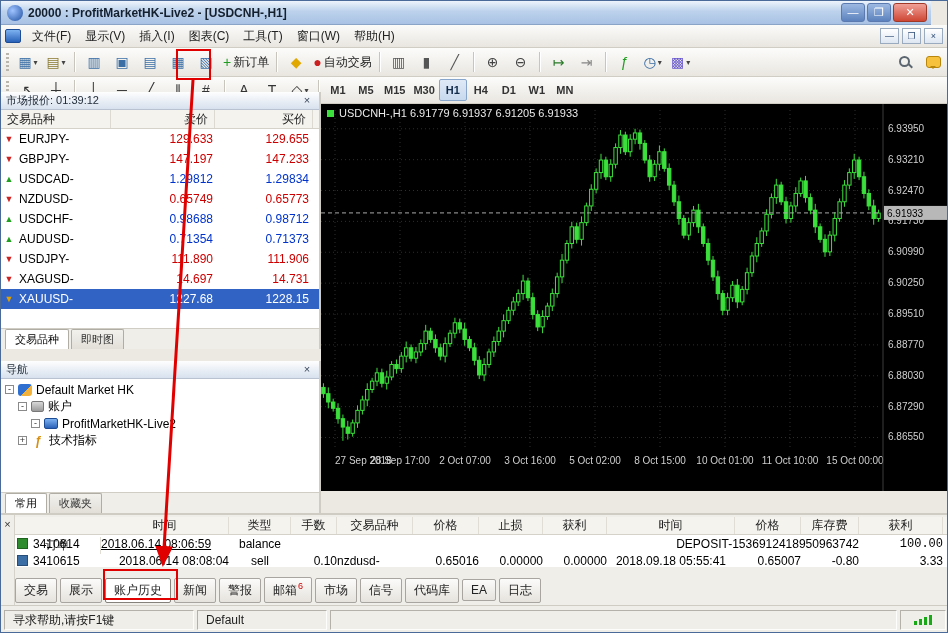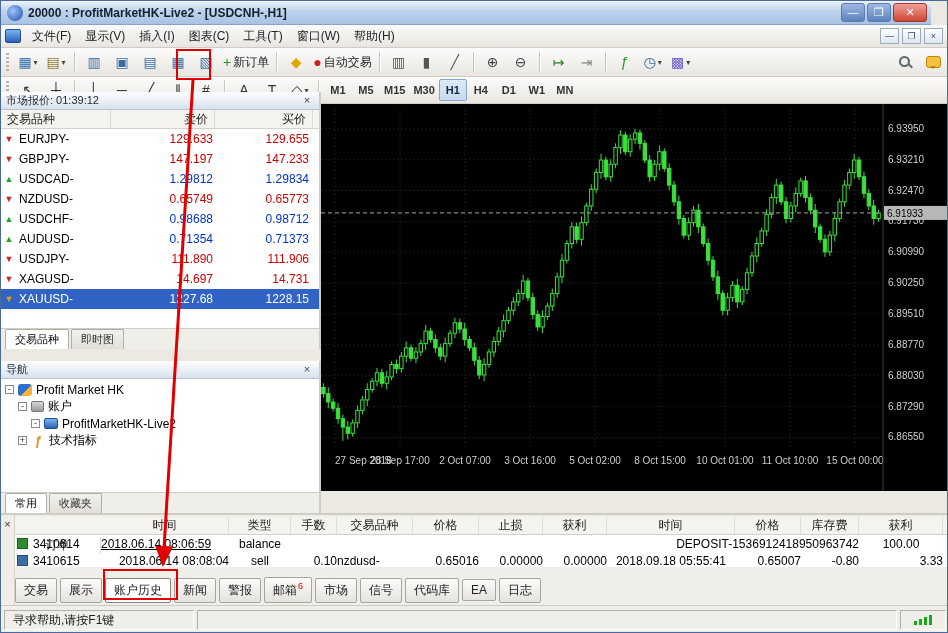--- a/index.html
+++ b/index.html
@@ -338,21 +338,21 @@
 
   <div class="panel navp">
     <div class="phead">
       <span>导航</span>
       <span class="pclose">×</span>
     </div>
     <div id="nav-tree" style="padding-top:2px">
         <div class="tree-row" style="padding-left: 4px;">
           <span class="expand">-</span>
           <span class="tico i-mt-logo"></span>
-          <span>Profit Market HK</span>
+          <span>Default Market HK</span>
         </div>
         <div class="tree-row" style="padding-left: 17px;">
           <span class="expand">-</span>
           <span class="tico i-accounts"></span>
           <span>账户</span>
         </div>
         <div class="tree-row" style="padding-left: 30px;">
           <span class="expand">-</span>
           <span class="tico i-server"></span>
           <span>ProfitMarketHK-Live2</span>
@@ -639,20 +639,24 @@
         <line x1="547.8260869565217" y1="85.26380368098201" x2="547.8260869565217" y2="106.122699386503" stroke="#3ce03c"></line>
         <rect x="546.1260869565217" y="89.43558282208399" width="3.4" height="12.515337423313326" fill="#3ce03c" stroke="#3ce03c"></rect>
         <line x1="552.695652173913" y1="95.69325153374065" x2="552.695652173913" y2="120.72392638036733" stroke="#3ce03c"></line>
         <rect x="550.995652173913" y="101.95092024539731" width="3.4" height="12.51533742331334" fill="#3ce03c" stroke="#3ce03c"></rect>
         <line x1="557.5652173913044" y1="105.70552147239354" x2="557.5652173913044" y2="117.80368098159371" stroke="#3ce03c"></line>
         <rect x="555.8652173913043" y="109.0429447852766" width="3.4" height="5.4233128834340505" fill="#000000" stroke="#3ce03c"></rect>
         <line x1="0" y1="108.91779141104081" x2="560" y2="108.91779141104081" stroke="#aaaaaa" stroke-dasharray="4,3"></line>
         <rect x="563" y="101.91779141104081" width="63" height="14" fill="#b8b8b8"></rect>
         <text x="566" y="112.91779141104081" fill="#000" font-size="10" font-family="Liberation Sans, sans-serif">6.91933</text>
       </svg>
+    <div class="legend">
+      <span class="bullet"></span>
+      <span id="legend-text">USDCNH-,H1  6.91779 6.91937 6.91205 6.91933</span>
+    </div>
   </div>
 
 
   <div class="terminal">
     <div class="tstrip">
       <span class="tclose">×</span>
     </div>
     <div class="t-inner">
       <div id="t-header" class="t-header">
           <span class="th" style="width: 86px; margin-top: 40px;">订单</span>
@@ -675,21 +679,21 @@
               <span>3410614</span>
             </span>
             <span class="tc" style="width: 128px; text-align: left; text-decoration: underline;">2018.06.14 08:06:59</span>
             <span class="tc" style="width: 62px; text-align: center;">balance</span>
             <span class="tc" style="width: 46px; text-align: right;"></span>
             <span class="tc" style="width: 76px; text-align: left;"></span>
             <span class="tc" style="width: 66px; text-align: right;"></span>
             <span class="tc" style="width: 64px; text-align: right;"></span>
             <span class="tc" style="width: 64px; text-align: right;"></span>
             <span class="tc" style="width: 252px; text-align: right;">DEPOSIT-1536912418950963742</span>
-            <span class="tc" style="width: 84px; text-align: center;">100.00</span>
+            <span class="tc" style="width: 84px; text-align: right; font-family: Liberation Mono, monospace;">100.00</span>
           </div>
           <div class="t-row">
             <span class="tc cell-order" style="width: 86px;">
               <span class="ric trade"></span>
               <span>3410615</span>
             </span>
             <span class="tc" style="width: 128px; text-align: right;">2018.06.14 08:08:04</span>
             <span class="tc" style="width: 62px; text-align: center;">sell</span>
             <span class="tc" style="width: 46px; text-align: right;">0.10</span>
             <span class="tc" style="width: 76px; text-align: left;">nzdusd-</span>
@@ -713,20 +717,21 @@
         <span class="ttab"><span>市场</span></span>
         <span class="ttab"><span>信号</span></span>
         <span class="ttab"><span>代码库</span></span>
         <span class="ttab"><span>EA</span></span>
         <span class="ttab"><span>日志</span></span>
       </div>
   </div>
 
   <div class="statusbar">
     <span class="scell s1">寻求帮助,请按F1键</span>
+    <span class="scell s2">Default</span>
     <span class="scell s3"></span>
     <span class="scell s4">
       <span class="bar" style="height:4px"></span>
         <span class="bar" style="height:6px"></span>
         <span class="bar" style="height:8px"></span>
         <span class="bar" style="height:10px"></span>
     </span>
   </div>
 
   <svg class="anno" width="948" height="633" viewBox="0 0 948 633">

